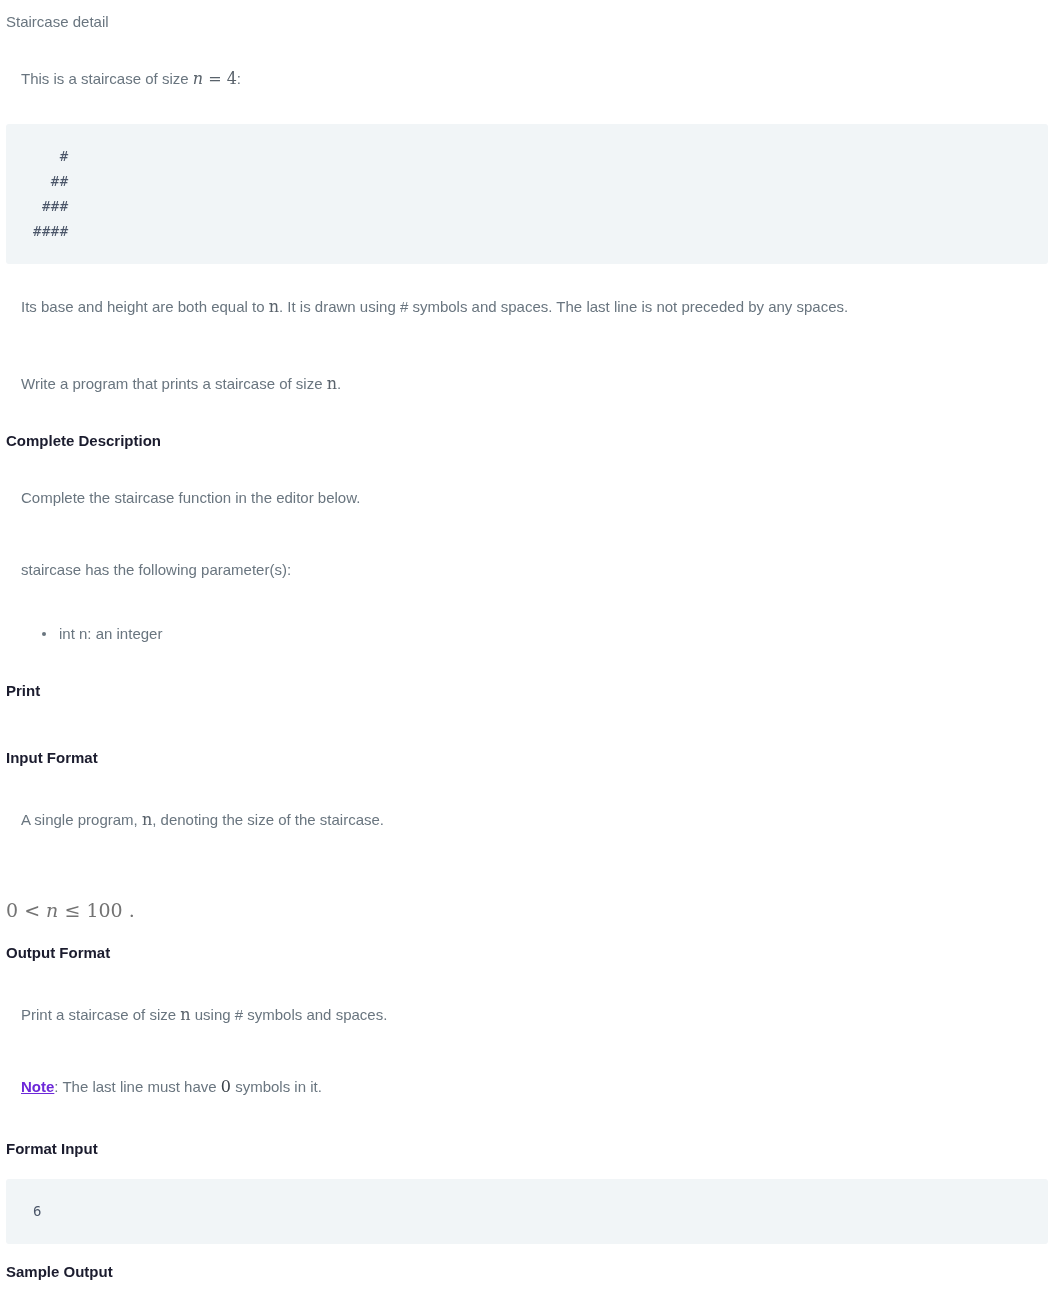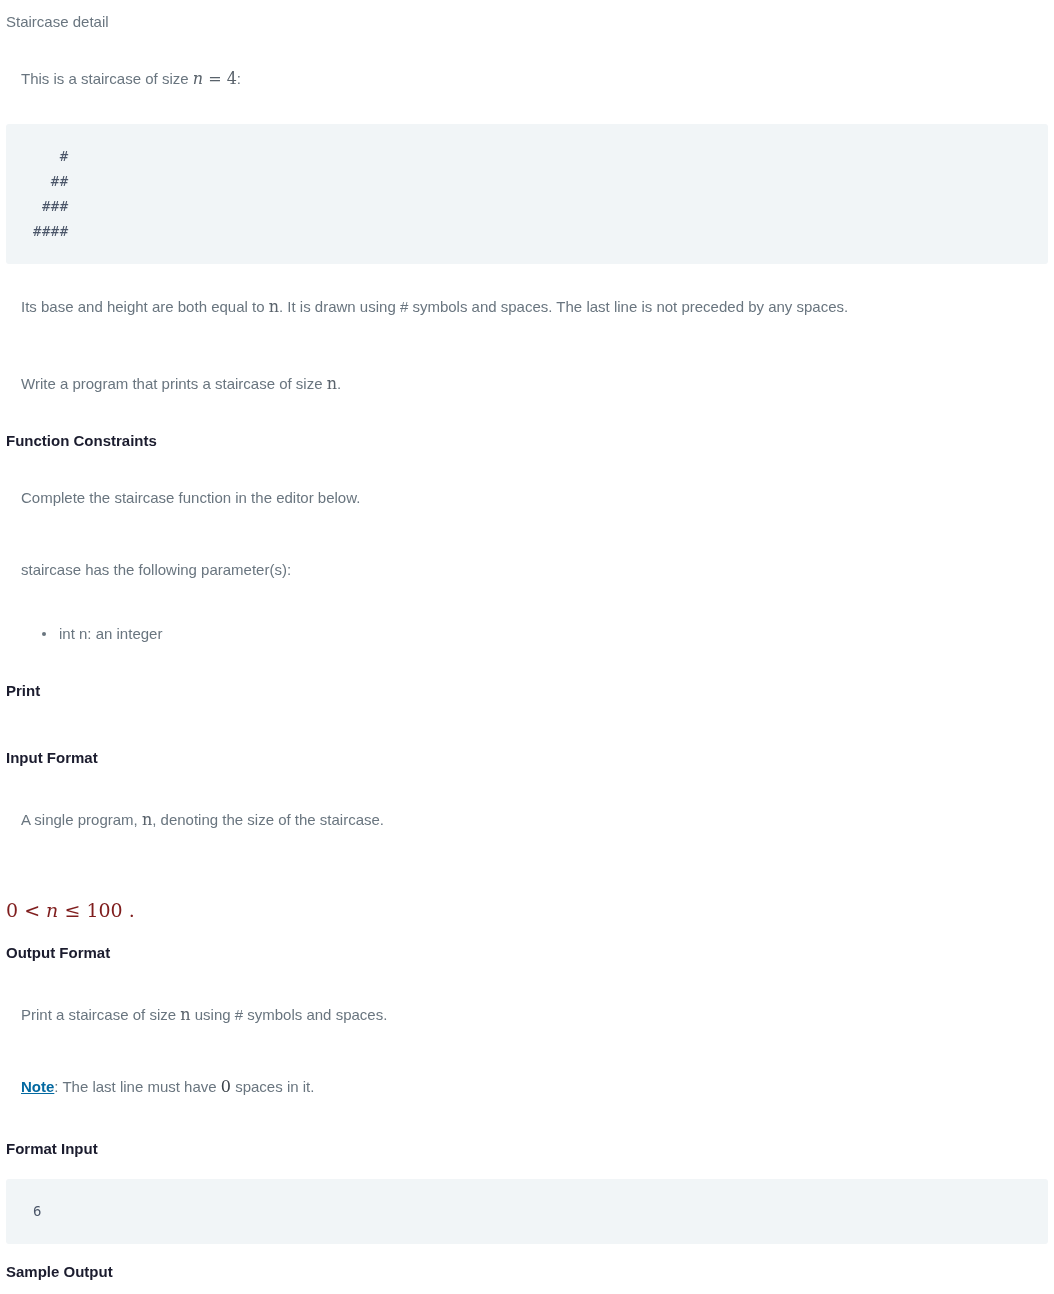--- a/index.html
+++ b/index.html
@@ -56,34 +56,34 @@
     color: #59626b;
     white-space: nowrap;
   }
   .math .var {
     font-style: italic;
     font-family: "DejaVu Serif", "Liberation Serif", serif;
   }
   .math-block {
     font-family: "DejaVu Serif", "Liberation Serif", serif;
     font-size: 19px;
-    color: #7f1d1d;
+    color: #737373;
     line-height: 22px;
     margin: 0;
     padding: 0;
     white-space: nowrap;
   }
   .math-block .var { font-style: italic; }
   .note-num {
     font-family: "DejaVu Serif", "Liberation Serif", serif;
     font-size: 16px;
     color: #3b4249;
   }
   strong.note-label {
-    color: #0369a1;
+    color: #6d28d9;
     font-weight: bold;
     text-decoration: underline;
   }
 
   
   .code-block {
     background: #f1f5f7;
     border-radius: 3px;
     padding: 20px 0 20px 0;
     box-sizing: border-box;
@@ -146,21 +146,21 @@
   <div class="gap-18"></div>
 
   <p class="body-text"><span>Its base and height are both equal to </span><span class="math var">n</span><span>. It is drawn using # symbols and spaces. The last line is not preceded by any spaces.</span></p>
 
   <div class="gap-27"></div>
 
   <p class="body-text"><span>Write a program that prints a staircase of size </span><span class="math var">n</span><span>.</span></p>
 
   <div class="gap-22"></div>
 
-  <h3 class="section-heading">Function Constraints</h3>
+  <h3 class="section-heading">Complete Description</h3>
 
   <div class="gap-22"></div>
 
   <p class="body-text">Complete the staircase function in the editor below.</p>
 
   <div class="gap-22"></div>
 
   <p class="body-text">staircase has the following parameter(s):</p>
 
   <div class="gap-12"></div>
@@ -194,21 +194,21 @@
   <div class="gap-22"></div>
 
   <h3 class="section-heading">Output Format</h3>
 
   <div class="gap-27"></div>
 
   <p class="body-text"><span>Print a staircase of size </span><span class="math var">n</span><span> using # symbols and spaces.</span></p>
 
   <div class="gap-22"></div>
 
-  <p class="body-text"><strong class="note-label">Note</strong><span>: The last line must have </span><span class="note-num">0</span><span> spaces in it.</span></p>
+  <p class="body-text"><strong class="note-label">Note</strong><span>: The last line must have </span><span class="note-num">0</span><span> symbols in it.</span></p>
 
   <div class="gap-27"></div>
 
   <h3 class="section-heading">Format Input</h3>
 
   <div class="gap-20"></div>
 
   <div class="code-block">
     <pre class="code-lines">6</pre>
   </div>

